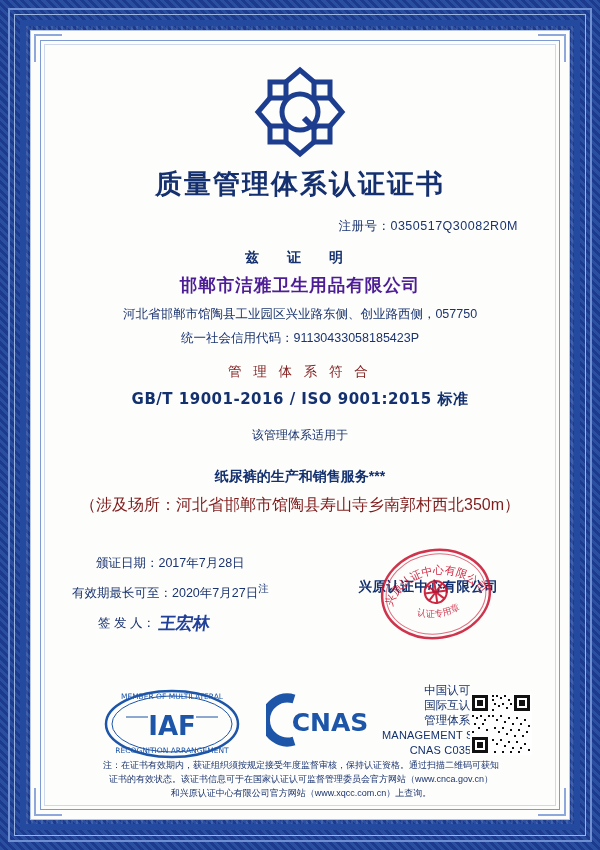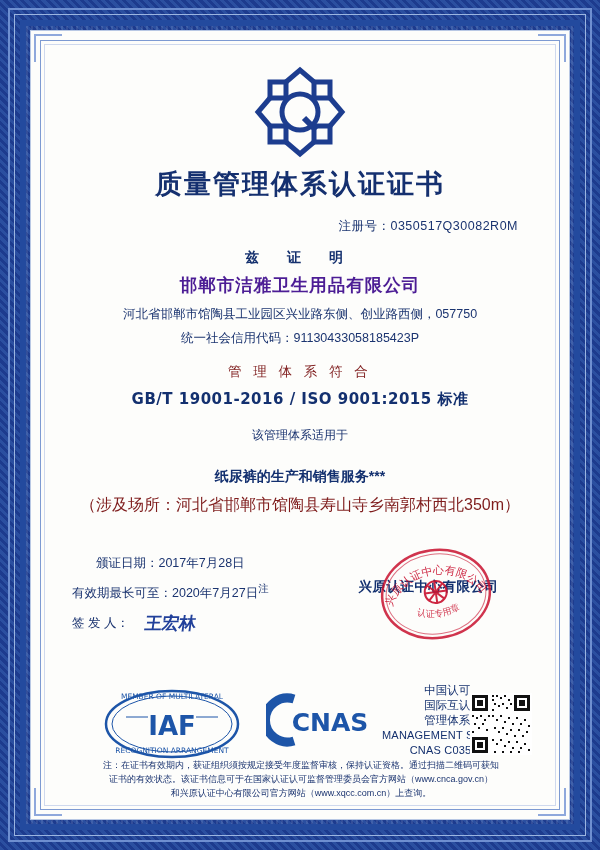--- a/index.html
+++ b/index.html
@@ -132,21 +132,21 @@
   
   .mid{
     position:relative;
     margin-top:34px;
     height:110px;
   }
   .mid-left{
     position:absolute;left:14px;top:0;text-align:center;
     font-size:12.5px;color:#1b3470;line-height:26px;
   }
-  .sig-row{display:flex;align-items:center;gap:16px;margin-top:4px;}
+  .sig-row{display:flex;align-items:center;gap:4px;margin-top:4px;margin-left:26px;}
   .sig-name{
     font-family:"DejaVu Serif","Liberation Serif",serif;
     font-size:17px;color:#21409a;
     transform:skewX(-8deg);
     font-weight:bold;
   }
   .mid-right{
     position:absolute;right:6px;top:28px;text-align:center;width:215px;
   }
   .org{

